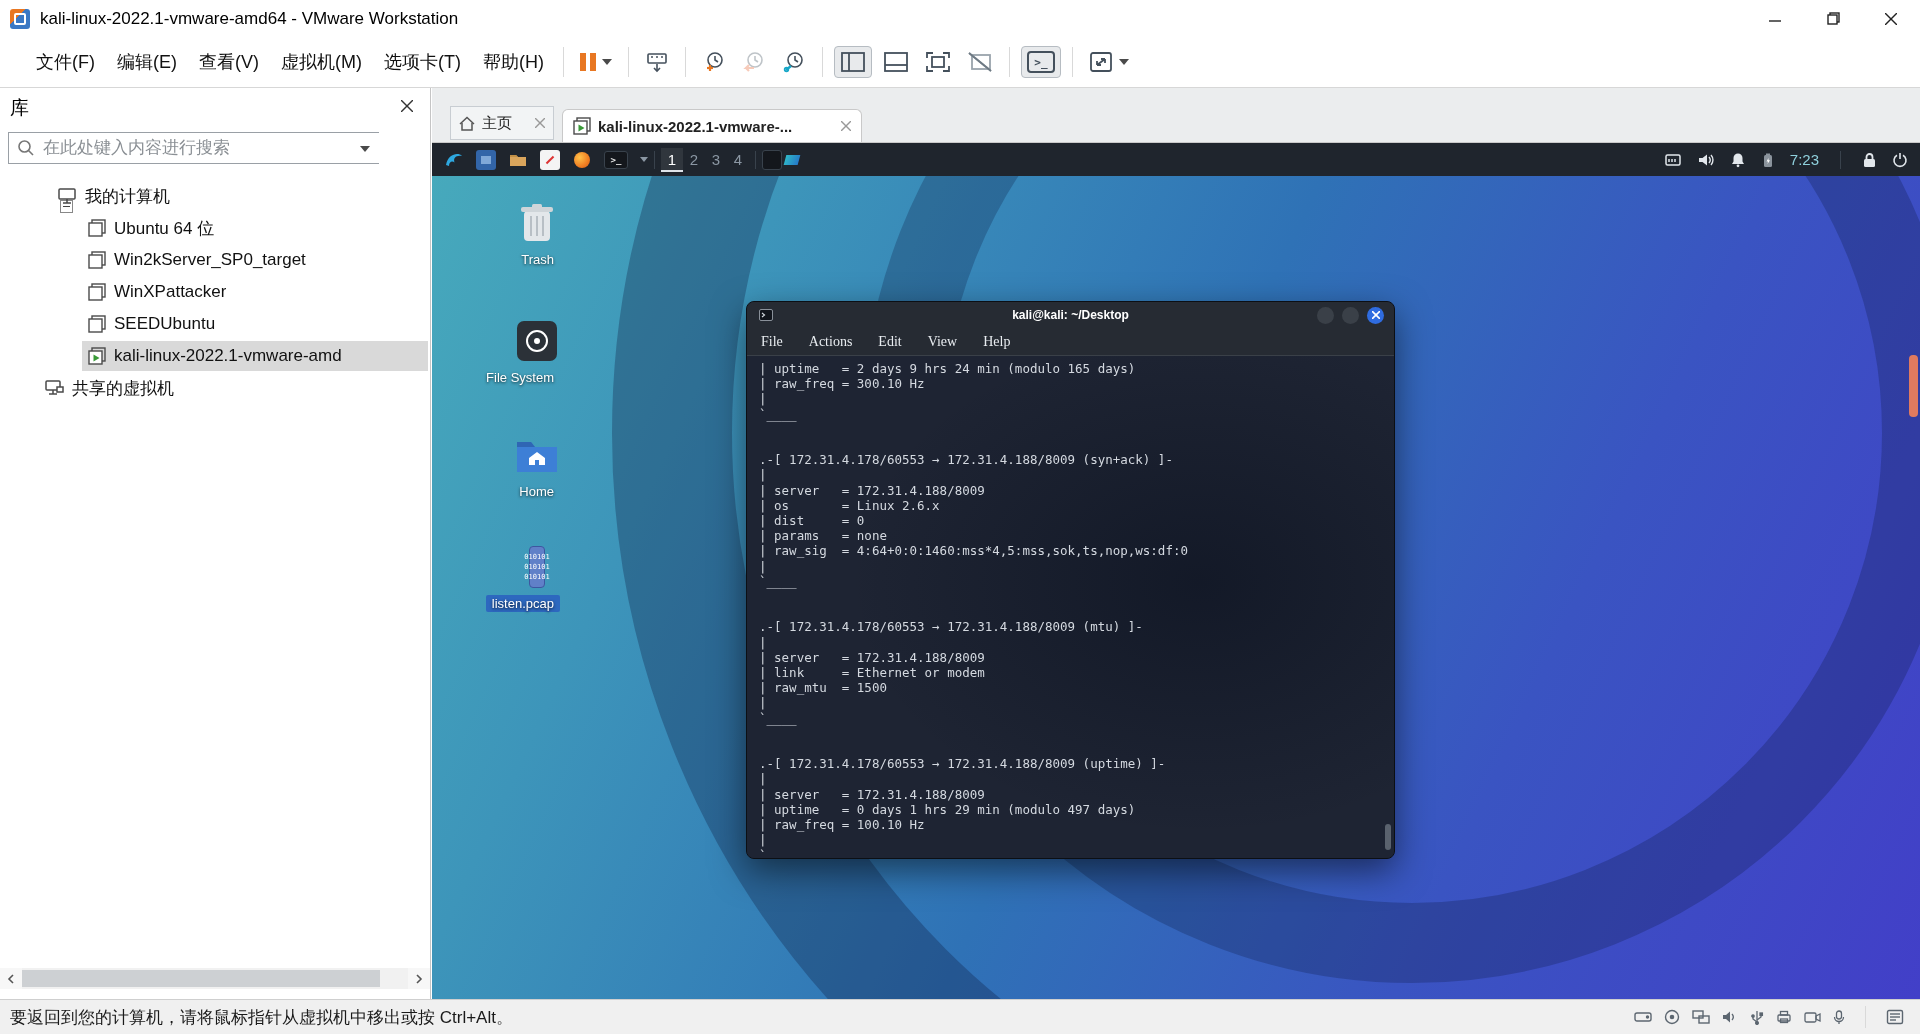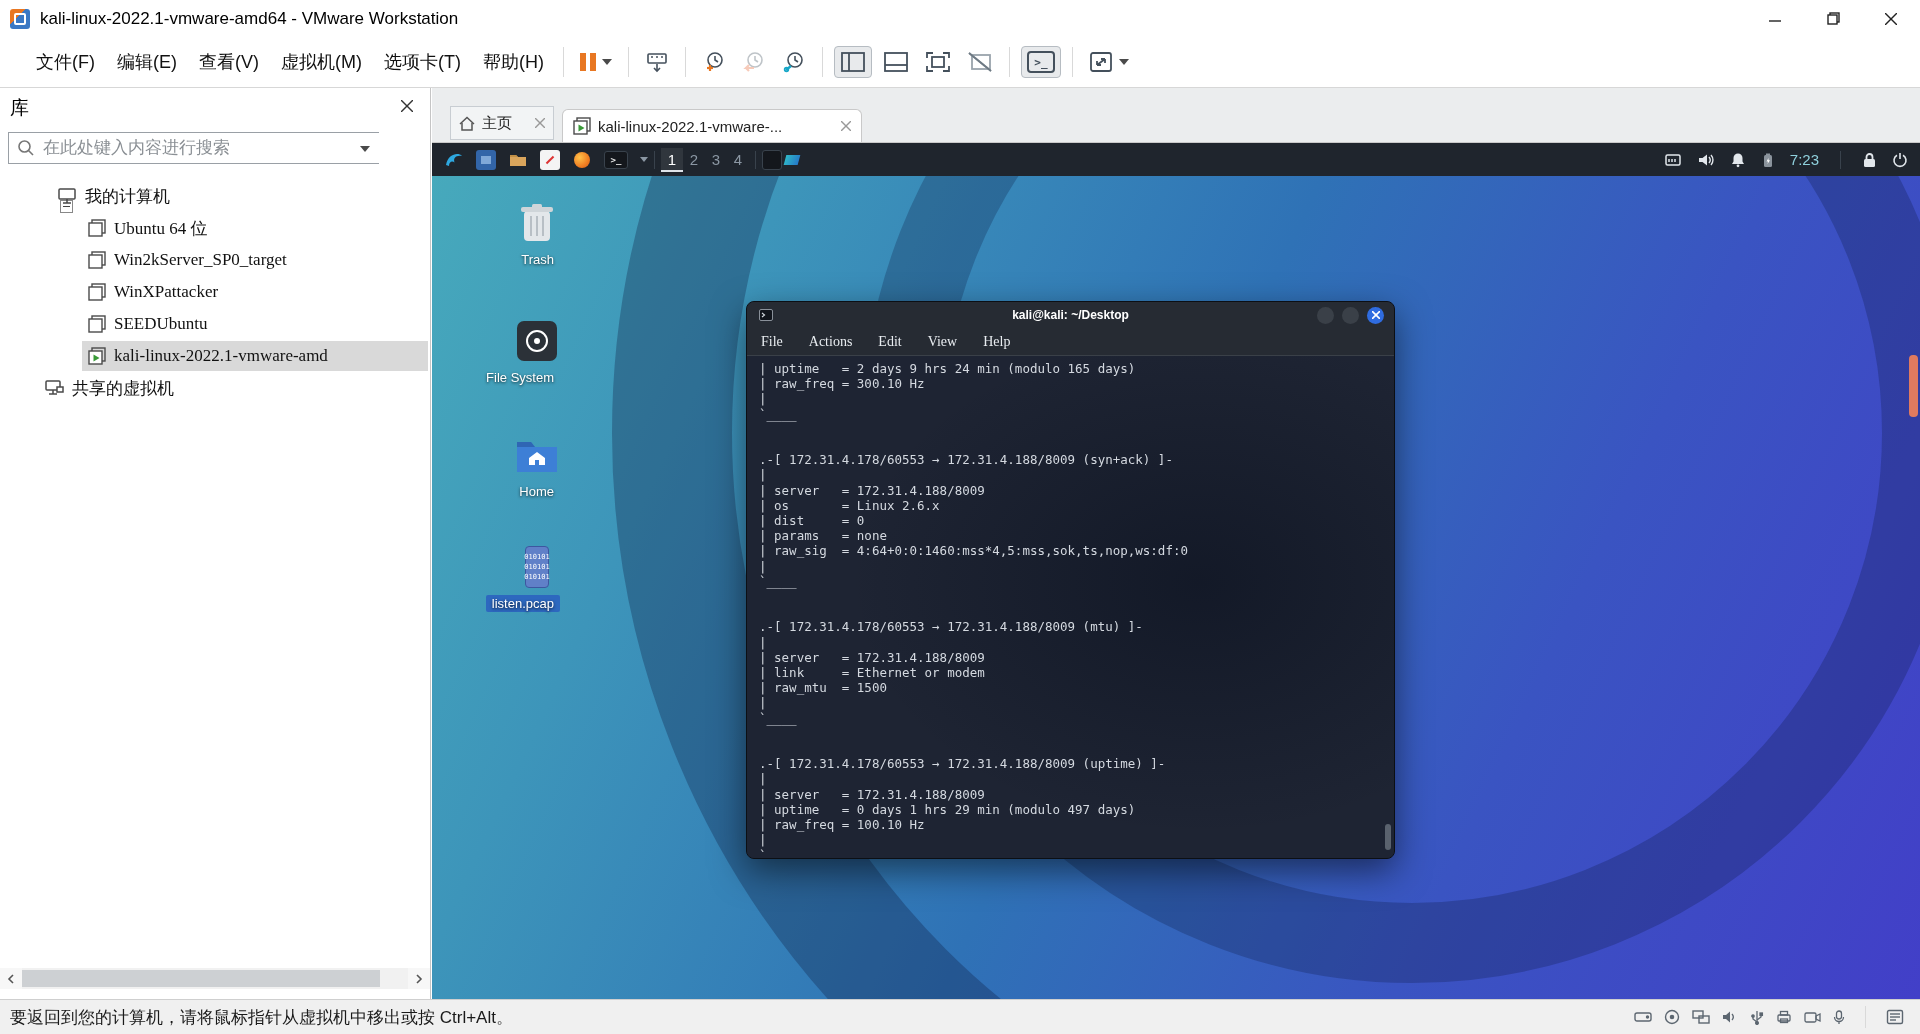--- a/index.html
+++ b/index.html
@@ -38,41 +38,41 @@
   
   .sidebar { position:absolute; left:0; top:0; width:431px; height:911px; background:#fff; border-right:1px solid #c5c5c5; }
   .sb-head { position:absolute; left:0; top:0; width:100%; height:38px; }
   .sb-title { position:absolute; left:10px; top:7px; font-size:19px; color:#000; }
   .sb-close { position:absolute; right:14px; top:9px; width:18px; height:18px; display:flex; align-items:center; justify-content:center; }
   .sb-search { position:absolute; left:8px; top:44px; width:371px; height:32px; border:1px solid #9aa0a6; background:#fff; }
   .sb-search input { position:absolute; left:34px; top:0; width:340px; height:30px; border:none; outline:none; font-size:17px; color:#444; }
   .sb-search input::placeholder { color:#8a8f94; }
   .mag { position:absolute; left:8px; top:6px; }
   .sb-search .caret-down { position:absolute; right:8px; top:13px; }
-  .tree { position:absolute; left:0; top:92px; width:100%;font-family:Liberation Serif, serif; }
+  .tree { position:absolute; left:0; top:92px; width:100%; }
   .trow { position:relative; height:32px; display:flex; align-items:center; font-size:17px; color:#111; }
   .trow .lbl { white-space:nowrap; overflow:hidden; }
   .expander { position:absolute; left:16px; top:10px; width:13px; height:13px; border:1px solid #888; background:#fff; }
   .expander::after { content:""; position:absolute; left:2px; top:5px; width:7px; height:1px; background:#444; }
   .t-icon { margin-right:8px; flex:0 0 auto; }
   .root-row { padding-left:44px; }
   .child-row { padding-left:88px; }
   .trow.selected::before { content:""; position:absolute; left:82px; right:2px; top:1px; bottom:1px; background:#d9d9d9; }
   .trow > * { position:relative; }
   .hscroll { position:absolute; left:0; bottom:10px; width:430px; height:21px; background:#f1f1f1; }
   .hs-arrow { position:absolute; top:0; width:22px; height:21px; background:#f7f7f7; display:flex; align-items:center; justify-content:center; }
   .hs-left { left:0; } .hs-right { right:0; }
   .hs-thumb { position:absolute; left:22px; top:2px; width:358px; height:17px; background:#cdd0d3; }
 
   
   .main { position:absolute; left:432px; top:0; width:1488px; height:911px; }
   .tabbar { position:absolute; left:0; top:0; width:100%; height:55px; background:#ebedee; border-bottom:1px solid #c9c9c9; }
   .tab { position:absolute; bottom:0; height:33px; display:flex; align-items:center; font-size:15px; color:#222; }
   .tab-home { left:18px; width:104px; height:30px; bottom:2px; border:1px solid #c8cdd2; border-radius:0; background:#f2f4f5; padding:16px 8px; }
-  .tab-active { left:130px; width:300px; background:#fff; border:1px solid #c9c9c9; border-bottom:none; border-radius:6px 6px 0 0; padding:0 10px; font-weight:normal; }
+  .tab-active { left:130px; width:300px; background:#fff; border:1px solid #c9c9c9; border-bottom:none; border-radius:6px 6px 0 0; padding:0 10px; font-weight:bold; }
   .tab .x { margin-left:auto; display:flex; }
   .tab .ticon { margin-right:7px; display:flex; }
   .tab .lbl { white-space:nowrap; overflow:hidden; }
 
   
   .vmscreen { position:absolute; left:0; top:55px; width:1488px; height:856px; overflow:hidden;
     background:linear-gradient(115deg,#47aabc 0%,#3d95ba 20%,#2f72b6 48%,#3a54c2 72%,#423fc8 100%); }
   .swirl1 { position:absolute; left:180px; top:-560px; width:1700px; height:1700px; border-radius:50%;
     border:120px solid rgba(13,22,60,.30); }
   .swirl2 { position:absolute; left:430px; top:-260px; width:1100px; height:1100px; border-radius:50%;
@@ -89,21 +89,21 @@
   .klaunch { width:20px; height:20px; border-radius:3px; display:flex; align-items:center; justify-content:center; }
   .term-launch { width:24px; height:18px; background:#14171c; border:1px solid #39424c; border-radius:3px;
     font:bold 9px "DejaVu Sans Mono",monospace; color:#e8e8e8; display:flex; align-items:center; justify-content:center; }
 
   
   .dicon { position:absolute; left:36px; width:92px; display:flex; flex-direction:column; align-items:flex-end; }
   .dicon .art { width:46px; height:46px; display:flex; align-items:center; justify-content:center; }
   .dicon .cap { margin-top:5px; font-size:13px; color:#fff; text-shadow:0 1px 3px rgba(0,0,0,.8); padding:1px 6px; border-radius:2px; white-space:nowrap; }
   .dicon.sel .cap { background:rgba(42,95,192,.85); }
   .fsys-art { width:40px; height:40px; background:#2b3138; border-radius:7px; display:flex; align-items:center; justify-content:center; }
-  .pcap-art { width:24px; height:42px; background:#6080c8; border:1px solid #3d57a0; border-radius:4px;
+  .pcap-art { width:16px; height:42px; background:#6080c8; border:1px solid #3d57a0; border-radius:4px;
     display:flex; flex-direction:column; align-items:center; justify-content:center; gap:2px;
     font:7px "DejaVu Sans Mono",monospace; color:#fff; }
 
   
   .term { position:absolute; left:314px; top:158px; width:649px; height:558px; background:#1e2433; border:1px solid #0c0f14;
     border-radius:8px; box-shadow:0 12px 34px rgba(0,0,0,.5); overflow:hidden; }
   .term-title { position:relative; height:26px; background:#262b33; display:flex; align-items:center; }
   .term-title .ticn { margin-left:12px; }
   .term-title .t { position:absolute; left:0; right:0; text-align:center; font-size:12px; font-weight:bold; color:#fff; }
   .term-btns { margin-left:auto; display:flex; gap:8px; margin-right:10px; position:relative; }

